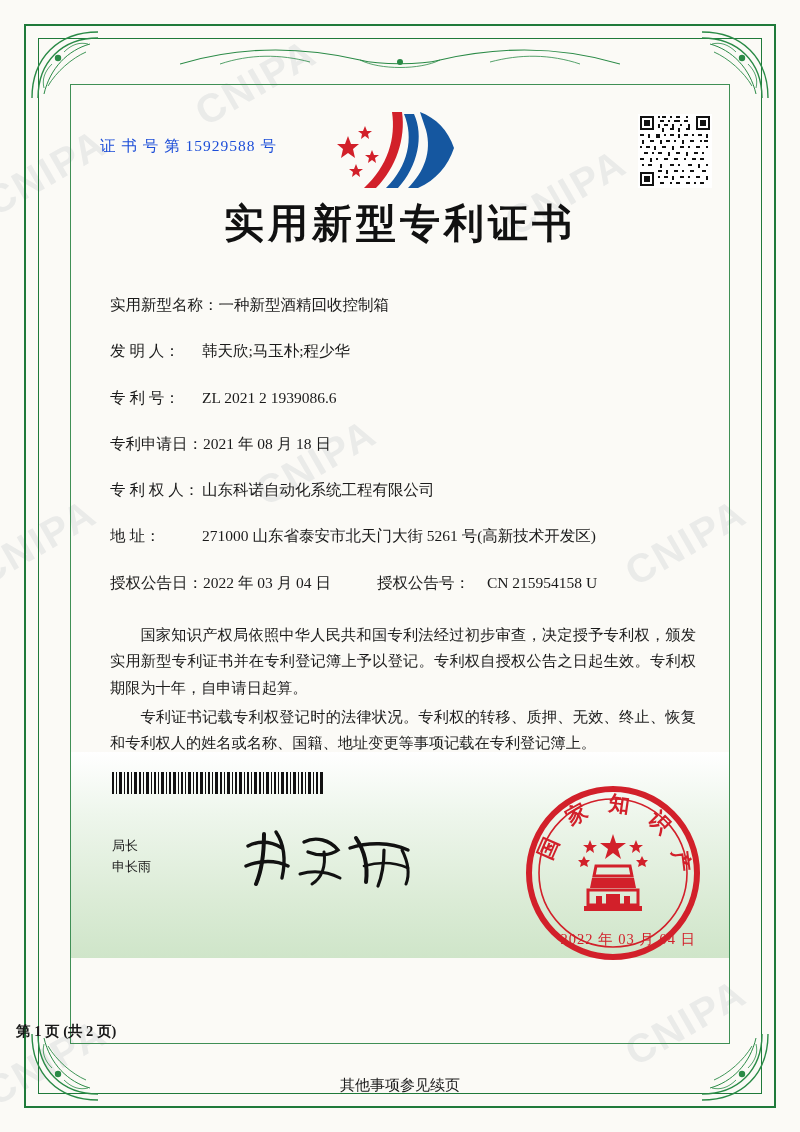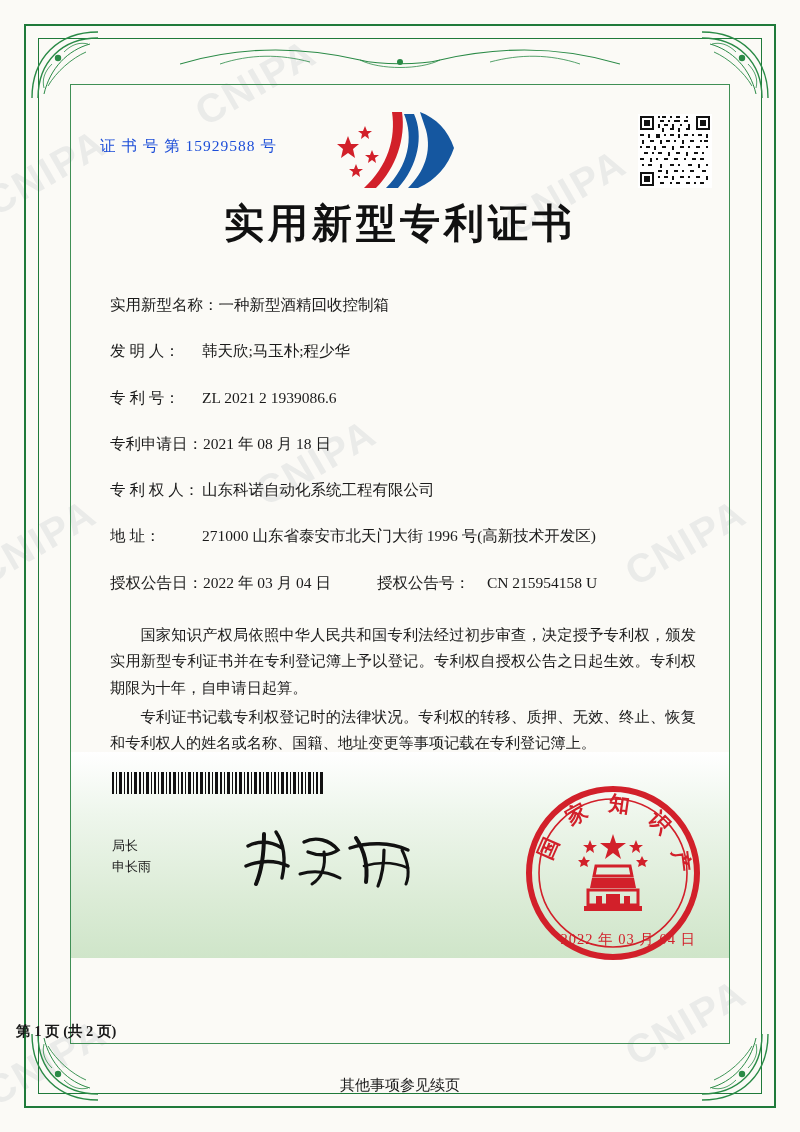--- a/index.html
+++ b/index.html
@@ -462,21 +462,21 @@
     <div class="frow">
       <div class="flabel">专利申请日：</div>
       <div class="fval">2021 年 08 月 18 日</div>
     </div>
     <div class="frow">
       <div class="flabel">专 利 权 人：</div>
       <div class="fval">山东科诺自动化系统工程有限公司</div>
     </div>
     <div class="frow">
       <div class="flabel">地 址：</div>
-      <div class="fval">271000 山东省泰安市北天门大街 1996 号(高新技术开发区)</div>
+      <div class="fval">271000 山东省泰安市北天门大街 5261 号(高新技术开发区)</div>
     </div>
     <div class="frow inline2">
       <div class="flabel">授权公告日：</div>
       <div class="fval">2022 年 03 月 04 日</div>
       <div class="gap-cell"></div>
       <div class="label2">授权公告号：</div>
       <div class="fval">CN 215954158 U</div>
     </div>
   </div>
 

